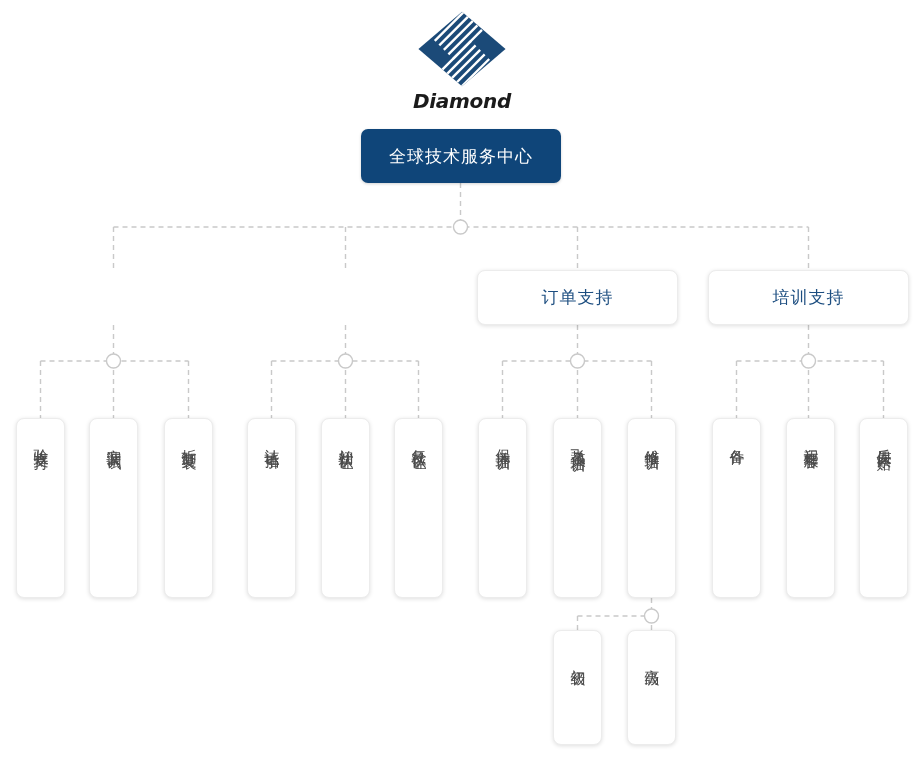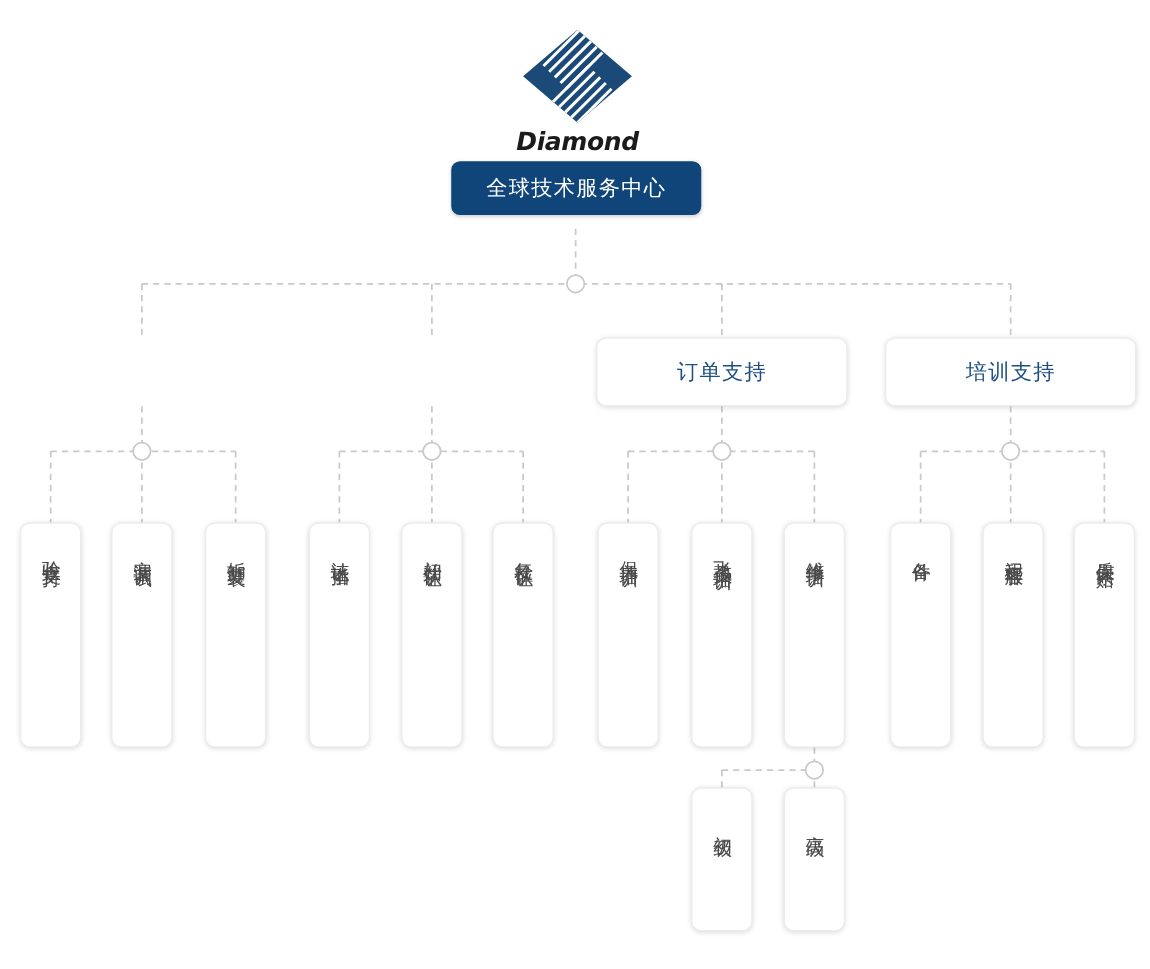--- a/index.html
+++ b/index.html
@@ -20,21 +20,21 @@
   #wires {
     position: absolute;
     left: 0; top: 0;
     width: 920px; height: 775px;
     pointer-events: none;
   }
 
   
   .logo-wrap {
     position: absolute;
-    left: 398px; top: 22px;
+    left: 398px; top: 10px;
     width: 128px; height: 100px;
     text-align: center;
   }
   .logo-mark {
     width: 92px; height: 78px;
     margin: 0 auto;
     display: block;
   }
   .logo-word {
     font-family: "DejaVu Sans", "Liberation Sans", sans-serif;
@@ -43,21 +43,21 @@
     font-size: 20px;
     letter-spacing: -0.3px;
     color: #1b1b1b;
     margin-top: 1px;
   }
 
   
   .node-root {
     position: absolute;
     left: 361px; top: 129px;
-    width: 200px; height: 43px;
+    width: 200px; height: 54px;
     background: #0f4579;
     border-radius: 7px;
     color: #ffffff;
     font-size: 17px;
     letter-spacing: 1px;
     display: flex;
     align-items: center;
     justify-content: center;
     box-shadow: 0 1px 3px rgba(0,0,0,0.18);
   }

